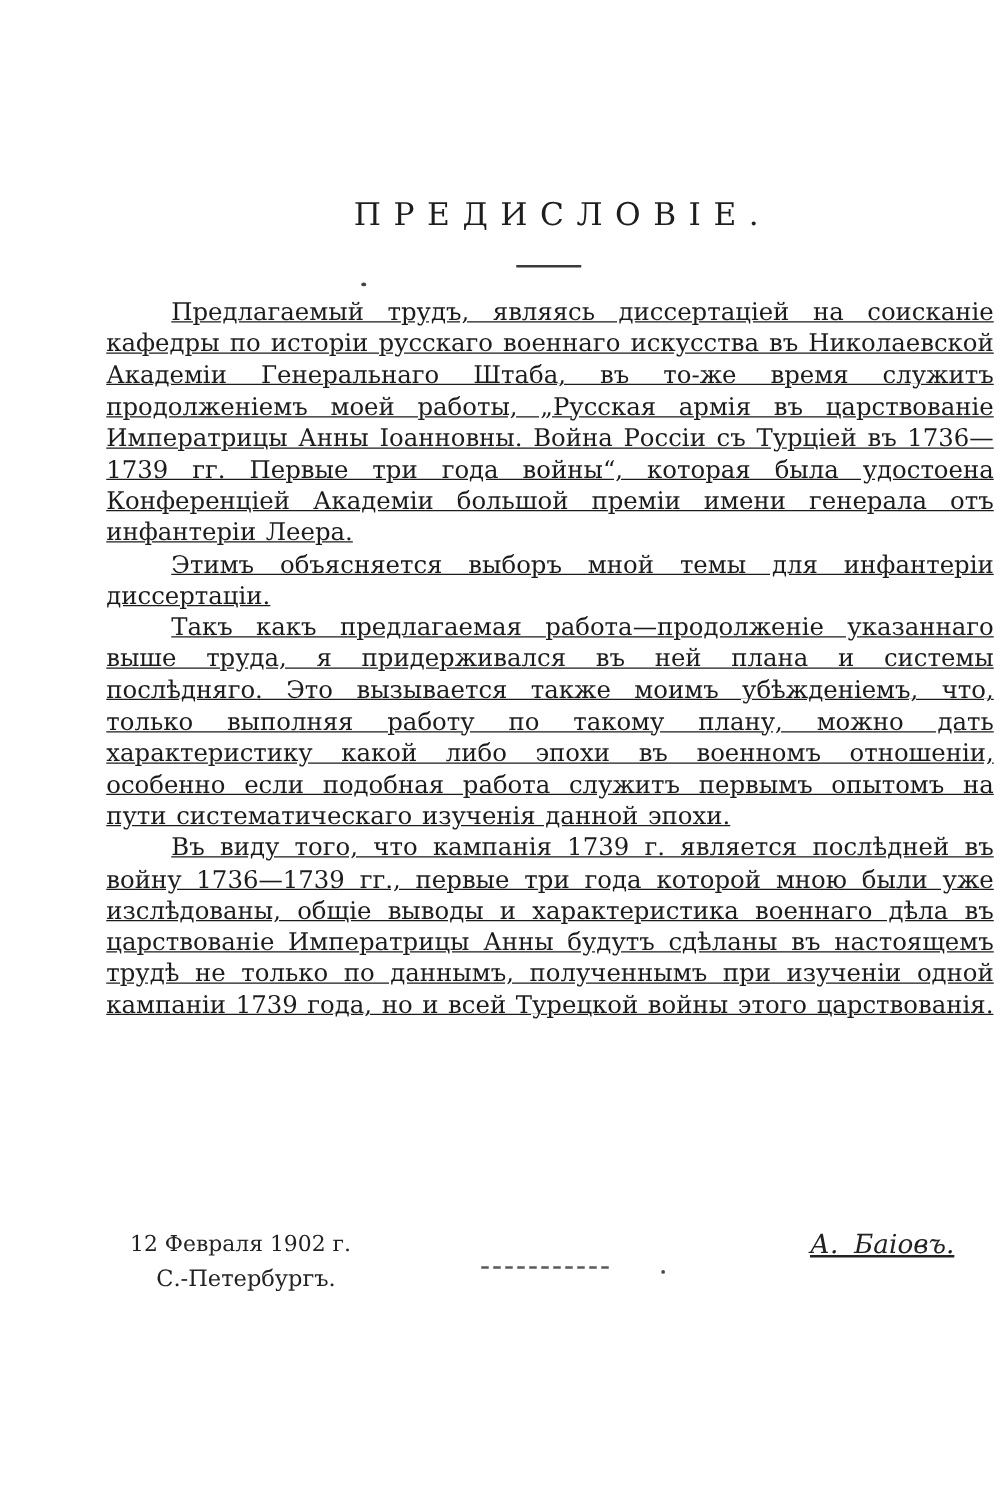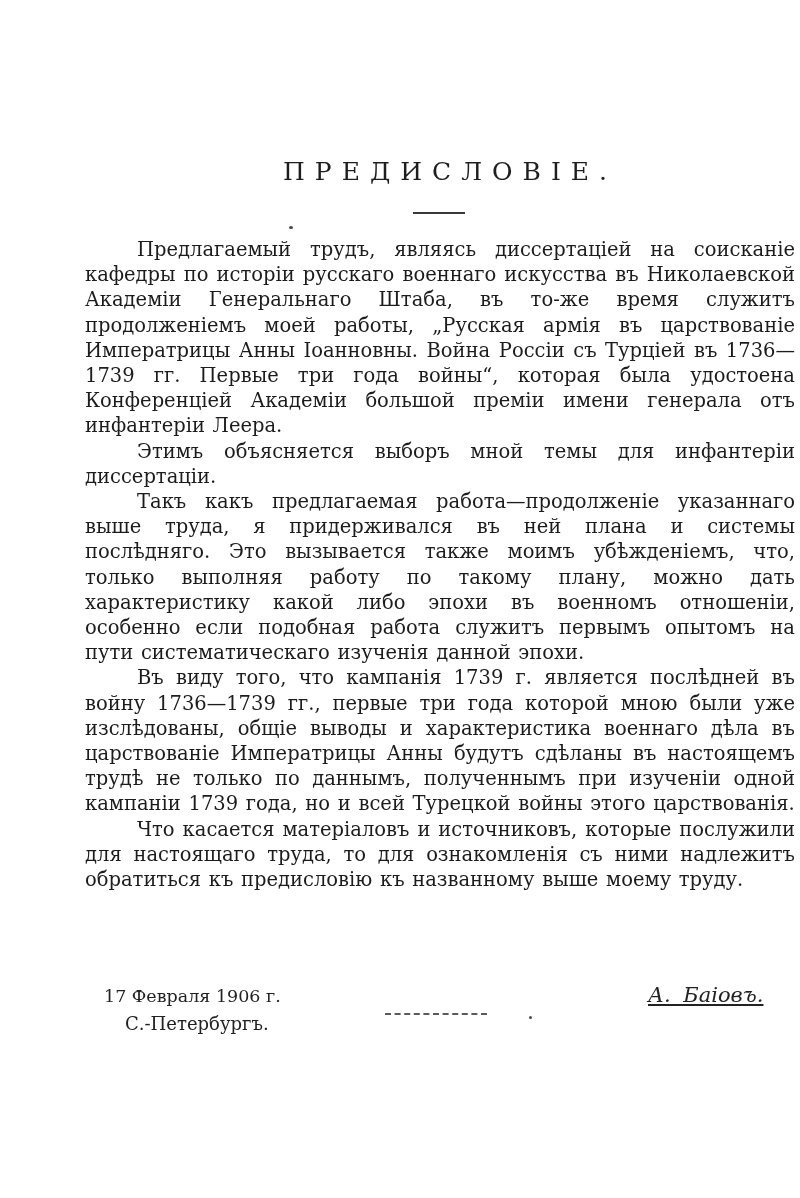--- a/index.html
+++ b/index.html
@@ -52,20 +52,21 @@
     font-size: 19.5px;
     line-height: 25.2px;
     text-align: justify;
     color: #1c1c1c;
   }
   .body-text p {
     margin: 0;
     padding: 0;
     text-indent: 52px;
     word-spacing: 1.5px;
+    text-decoration: underline;
   }
   .footer-date {
     position: absolute;
     top: 986px;
     left: 64px;
     font-size: 17.5px;
     color: #222;
     white-space: nowrap;
   }
   .footer-place {
@@ -113,22 +114,21 @@
   <h1 class="title">ПРЕДИСЛОВІЕ.</h1>
 
   <div class="title-rule"></div>
   <div class="speck-1"></div>
 
   <div class="body-text">
     <p>Предлагаемый трудъ, являясь диссертаціей на соисканіе кафедры по исторіи русскаго военнаго искусства въ Николаевской Академіи Генеральнаго Штаба, въ то-же время служитъ продолженіемъ моей работы, „Русская армія въ царствованіе Императрицы Анны Іоанновны. Война Россіи съ Турціей въ 1736—1739 гг. Первые три года войны“, которая была удостоена Конференціей Академіи большой преміи имени генерала отъ инфантеріи Леера.</p>
     <p>Этимъ объясняется выборъ мной темы для инфантеріи диссертаціи.</p>
     <p>Такъ какъ предлагаемая работа—продолженіе указаннаго выше труда, я придерживался въ ней плана и системы послѣдняго. Это вызывается также моимъ убѣжденіемъ, что, только выполняя работу по такому плану, можно дать характеристику какой либо эпохи въ военномъ отношеніи, особенно если подобная работа служитъ первымъ опытомъ на пути систематическаго изученія данной эпохи.</p>
     <p>Въ виду того, что кампанія 1739 г. является послѣдней въ войну 1736—1739 гг., первые три года которой мною были уже изслѣдованы, общіе выводы и характеристика военнаго дѣла въ царствованіе Императрицы Анны будутъ сдѣланы въ настоящемъ трудѣ не только по даннымъ, полученнымъ при изученіи одной кампаніи 1739 года, но и всей Турецкой войны этого царствованія.</p>
-    <p>Что касается матеріаловъ и источниковъ, которые послужили для настоящаго труда, то для ознакомленія съ ними надлежитъ обратиться къ предисловію къ названному выше моему труду.</p>
   </div>
 
-  <div class="footer-date">17 Февраля 1906 г.</div>
+  <div class="footer-date">12 Февраля 1902 г.</div>
   <div class="footer-place">С.-Петербургъ.</div>
   <div class="footer-rule"></div>
   <div class="speck-2"></div>
   <div class="signature">А. Баіовъ.</div>
 
 </div>
 
 </body></html>

